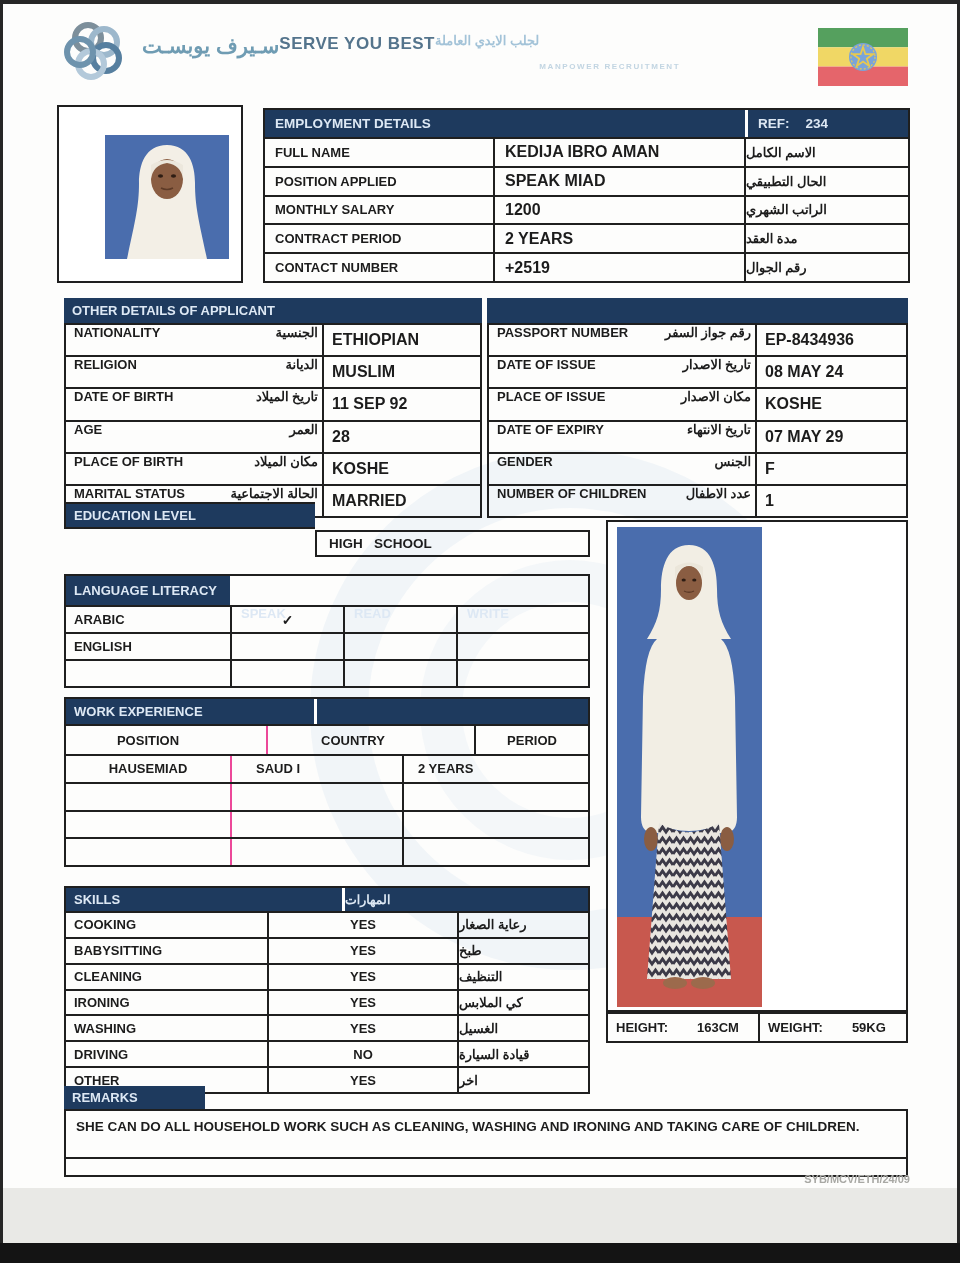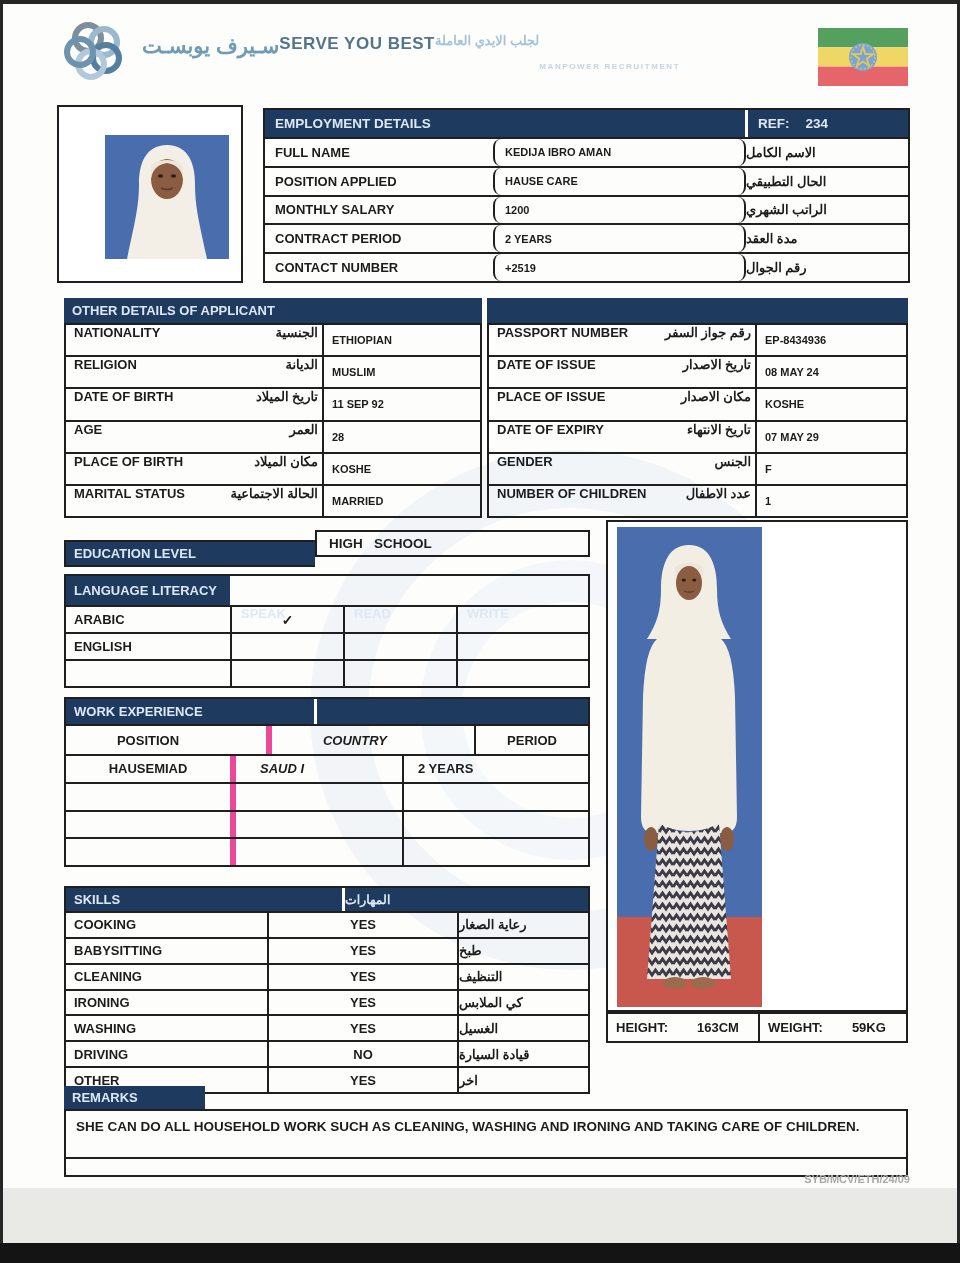--- a/index.html
+++ b/index.html
@@ -27,21 +27,21 @@
   .logo-text { display:flex; flex-direction:row; line-height:1.12; }
   .logo-ar { font-size:21px; font-weight:700; color:#6f9cb3; }
   .logo-en { font-size:17px; font-weight:700; color:#54748c; letter-spacing:0.5px; }
   .logo-tag-ar { font-size:13px; font-weight:700; color:#a3c3d8; }
   .logo-tag-en { font-size:8px; font-weight:700; color:#c2d5e2; letter-spacing:1.6px;margin-top:29px; }
 
   
   .navy { background:#1e3a5e; color:#dde8f4; font-weight:700; }
   .bordered { border:2px solid #1f1f1f; background:transparent; }
   .cell-label { font-weight:700; font-size:13px; }
-  .cell-value { font-weight:700; font-size:11px;border-radius:8px; }
+  .cell-value { font-weight:700; font-size:16px; }
   .ar { font-weight:700; font-size:13px; direction:rtl; }
 
   
   .photo-box { left:57px; top:105px; width:186px; height:178px; border:2px solid #1f1f1f; background:#fff; }
   .photo-box svg { position:absolute; left:46px; top:28px; }
   .body-box { left:606px; top:520px; width:302px; height:492px; border:2px solid #1f1f1f; background:#fff; }
   .body-box svg { position:absolute; left:9px; top:5px; }
 
   
   .emp { left:263px; top:108px; width:647px; height:175px; display:flex; flex-direction:column; }
@@ -60,21 +60,21 @@
   .od-l { left:64px; top:323px; width:418px; height:195px; }
   .od-r { left:487px; top:323px; width:421px; height:195px; }
   .od-row { flex:1; display:flex; border-top:2px solid #1f1f1f; }
   .od-row:first-child { border-top:none; }
   .od-c1 { display:flex; align-items:flex-start; justify-content:space-between; padding:0 4px 0 8px; border-right:2px solid #1f1f1f; }
   .od-l .od-c1 { width:258px; }
   .od-r .od-c1 { width:268px; }
   .od-c2 { flex:1; display:flex; align-items:center; padding-left:8px; }
 
   
-  .edu-tab { left:64px; top:540px; width:251px; height:27px; display:flex; align-items:center; padding-left:8px; font-size:13px; border:2px solid #1f1f1f; border-right:none; }
+  .edu-tab { left:64px; top:502px; width:251px; height:27px; display:flex; align-items:center; padding-left:8px; font-size:13px; border:2px solid #1f1f1f; border-right:none; }
   .edu-val { left:315px; top:530px; width:275px; height:27px; display:flex; align-items:center; padding-left:12px; border:2px solid #1f1f1f; font-weight:700; font-size:13.5px; white-space:pre; }
 
   
   .lang { left:64px; top:574px; width:526px; height:114px; display:flex; flex-direction:column; border:2px solid #1f1f1f; }
   .lang-head { display:flex; height:29px; }
   .lang-head > div { display:flex; align-items:center; padding-left:8px; font-size:13px; }
   .lang-head > div + div { border-left:3px solid #fff;margin-top:37px; }
   .lh1 { width:164px; } .lh2 { width:113px; } .lh3 { width:113px; } .lh4 { flex:1; }
   .lang-row { flex:1; display:flex; border-top:2px solid #1f1f1f; }
   .lang-row > div { display:flex; align-items:center; }
@@ -86,21 +86,21 @@
   
   .we { left:64px; top:697px; width:526px; height:170px; display:flex; flex-direction:column; border:2px solid #1f1f1f; }
   .we-bar { display:flex; height:25px; }
   .we-bar .t { width:248px; display:flex; align-items:center; padding-left:8px; font-size:13px; }
   .we-bar .e { flex:1; border-left:3px solid #fff; }
   .we-head { display:flex; height:30px; border-top:2px solid #1f1f1f;gap:36px; }
   .we-head > div { display:flex; align-items:center; justify-content:center; font-weight:700; font-size:13px; }
   .we-row { flex:1; display:flex; border-top:2px solid #1f1f1f; }
   .we-row > div { display:flex; align-items:center; font-weight:700; font-size:13px; }
   .wc1 { width:164px; justify-content:center; }
-  .wc2 { width:172px; border-left:6px solid #ec4899; padding-left:24px;font-style:italic; }
+  .wc2 { width:172px; border-left:2px solid #ec4899; padding-left:24px; }
   .wc3 { flex:1; border-left:2px solid #1f1f1f; padding-left:14px; }
   .we-head .wc2, .we-head .wc3 { padding-left:0; justify-content:center; }
 
   
   .sk { left:64px; top:886px; width:526px; height:208px; display:flex; flex-direction:column; border:2px solid #1f1f1f; }
   .sk-bar { display:flex; height:23px; }
   .sk-bar .t { width:276px; display:flex; align-items:center; padding-left:8px; font-size:13px; }
   .sk-bar .a { flex:1; display:flex; align-items:center; justify-content:flex-end; padding-right:8px; border-left:3px solid #fff; font-size:12.5px; }
   .sk-row { flex:1; display:flex; border-top:2px solid #1f1f1f; }
   .sk-row > div { display:flex; align-items:center; font-weight:700; font-size:13px; }
@@ -179,21 +179,21 @@
         <span>234</span>
       </div>
     </div>
     <div class="emp-row">
       <div class="c1 cell-label">FULL NAME</div>
       <div class="c2 cell-value">KEDIJA IBRO AMAN</div>
       <div class="c3 ar" dir="rtl">الاسم الكامل</div>
     </div>
     <div class="emp-row">
       <div class="c1 cell-label">POSITION APPLIED</div>
-      <div class="c2 cell-value">HAUSE CARE</div>
+      <div class="c2 cell-value">SPEAK MIAD</div>
       <div class="c3 ar" dir="rtl">الحال التطبيقي</div>
     </div>
     <div class="emp-row">
       <div class="c1 cell-label">MONTHLY SALARY</div>
       <div class="c2 cell-value">1200</div>
       <div class="c3 ar" dir="rtl">الراتب الشهري</div>
     </div>
     <div class="emp-row">
       <div class="c1 cell-label">CONTRACT PERIOD</div>
       <div class="c2 cell-value">2 YEARS</div>

